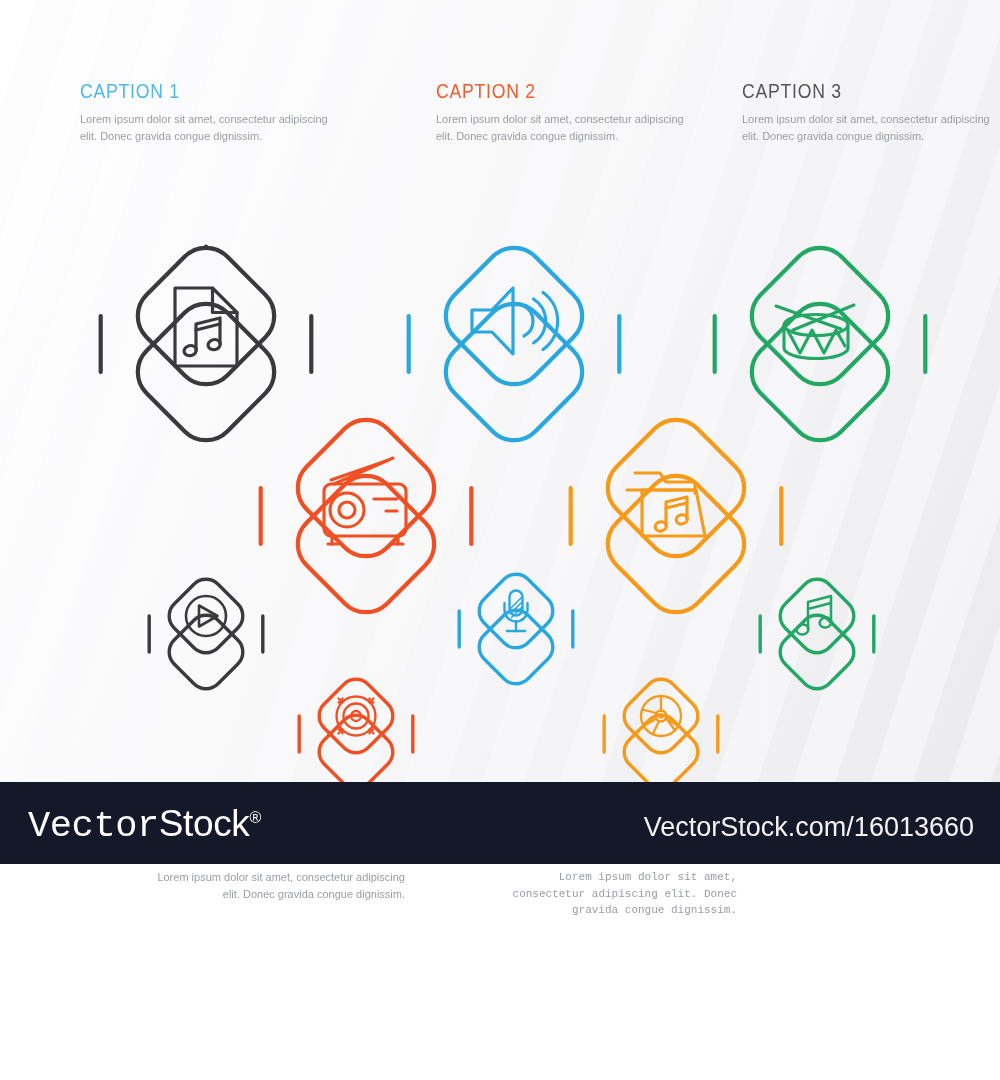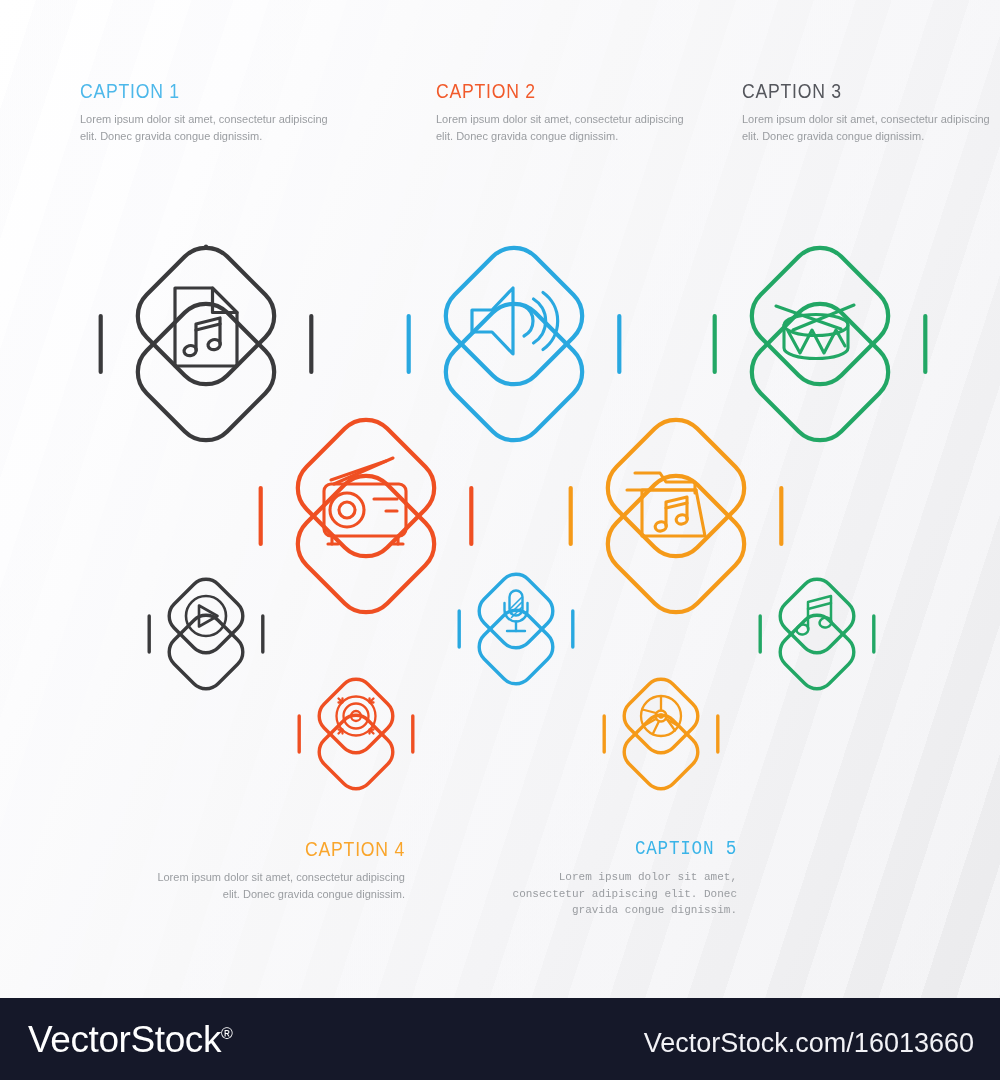--- a/index.html
+++ b/index.html
@@ -7,21 +7,21 @@
   html, body {
     width: 1000px;
     height: 1080px;
     font-family: "Liberation Sans", sans-serif;
     overflow: hidden;
   }
 
   #stage {
     position: relative;
     width: 1000px;
-    height: 1080px;
+    height: 864px;
     background:
       linear-gradient(115deg,
         #ffffff 0%,
         #fdfdfe 18%,
         #f8f8f9 42%,
         #f4f4f6 62%,
         #efeff1 82%,
         #eaeaec 100%);
   }
 
@@ -79,21 +79,21 @@
   }
   #wordmark {
     position: absolute;
     left: 28px;
     top: 21px;
     font-size: 37px;
     color: #ffffff;
     letter-spacing: -0.4px;
     white-space: nowrap;
   }
-  #wordmark .light { font-weight: 300; }
+  #wordmark .light { font-weight: 300; font-family: Liberation Mono, monospace; }
   #wordmark .bold  { font-weight: 400; }
   #wordmark .reg   { font-size: 16px; vertical-align: 13px; font-weight: 400; }
   #urlcode {
     position: absolute;
     right: 26px;
     top: 30px;
     font-size: 27px;
     color: #f2f2f6;
     white-space: nowrap;
     font-weight: 400;

